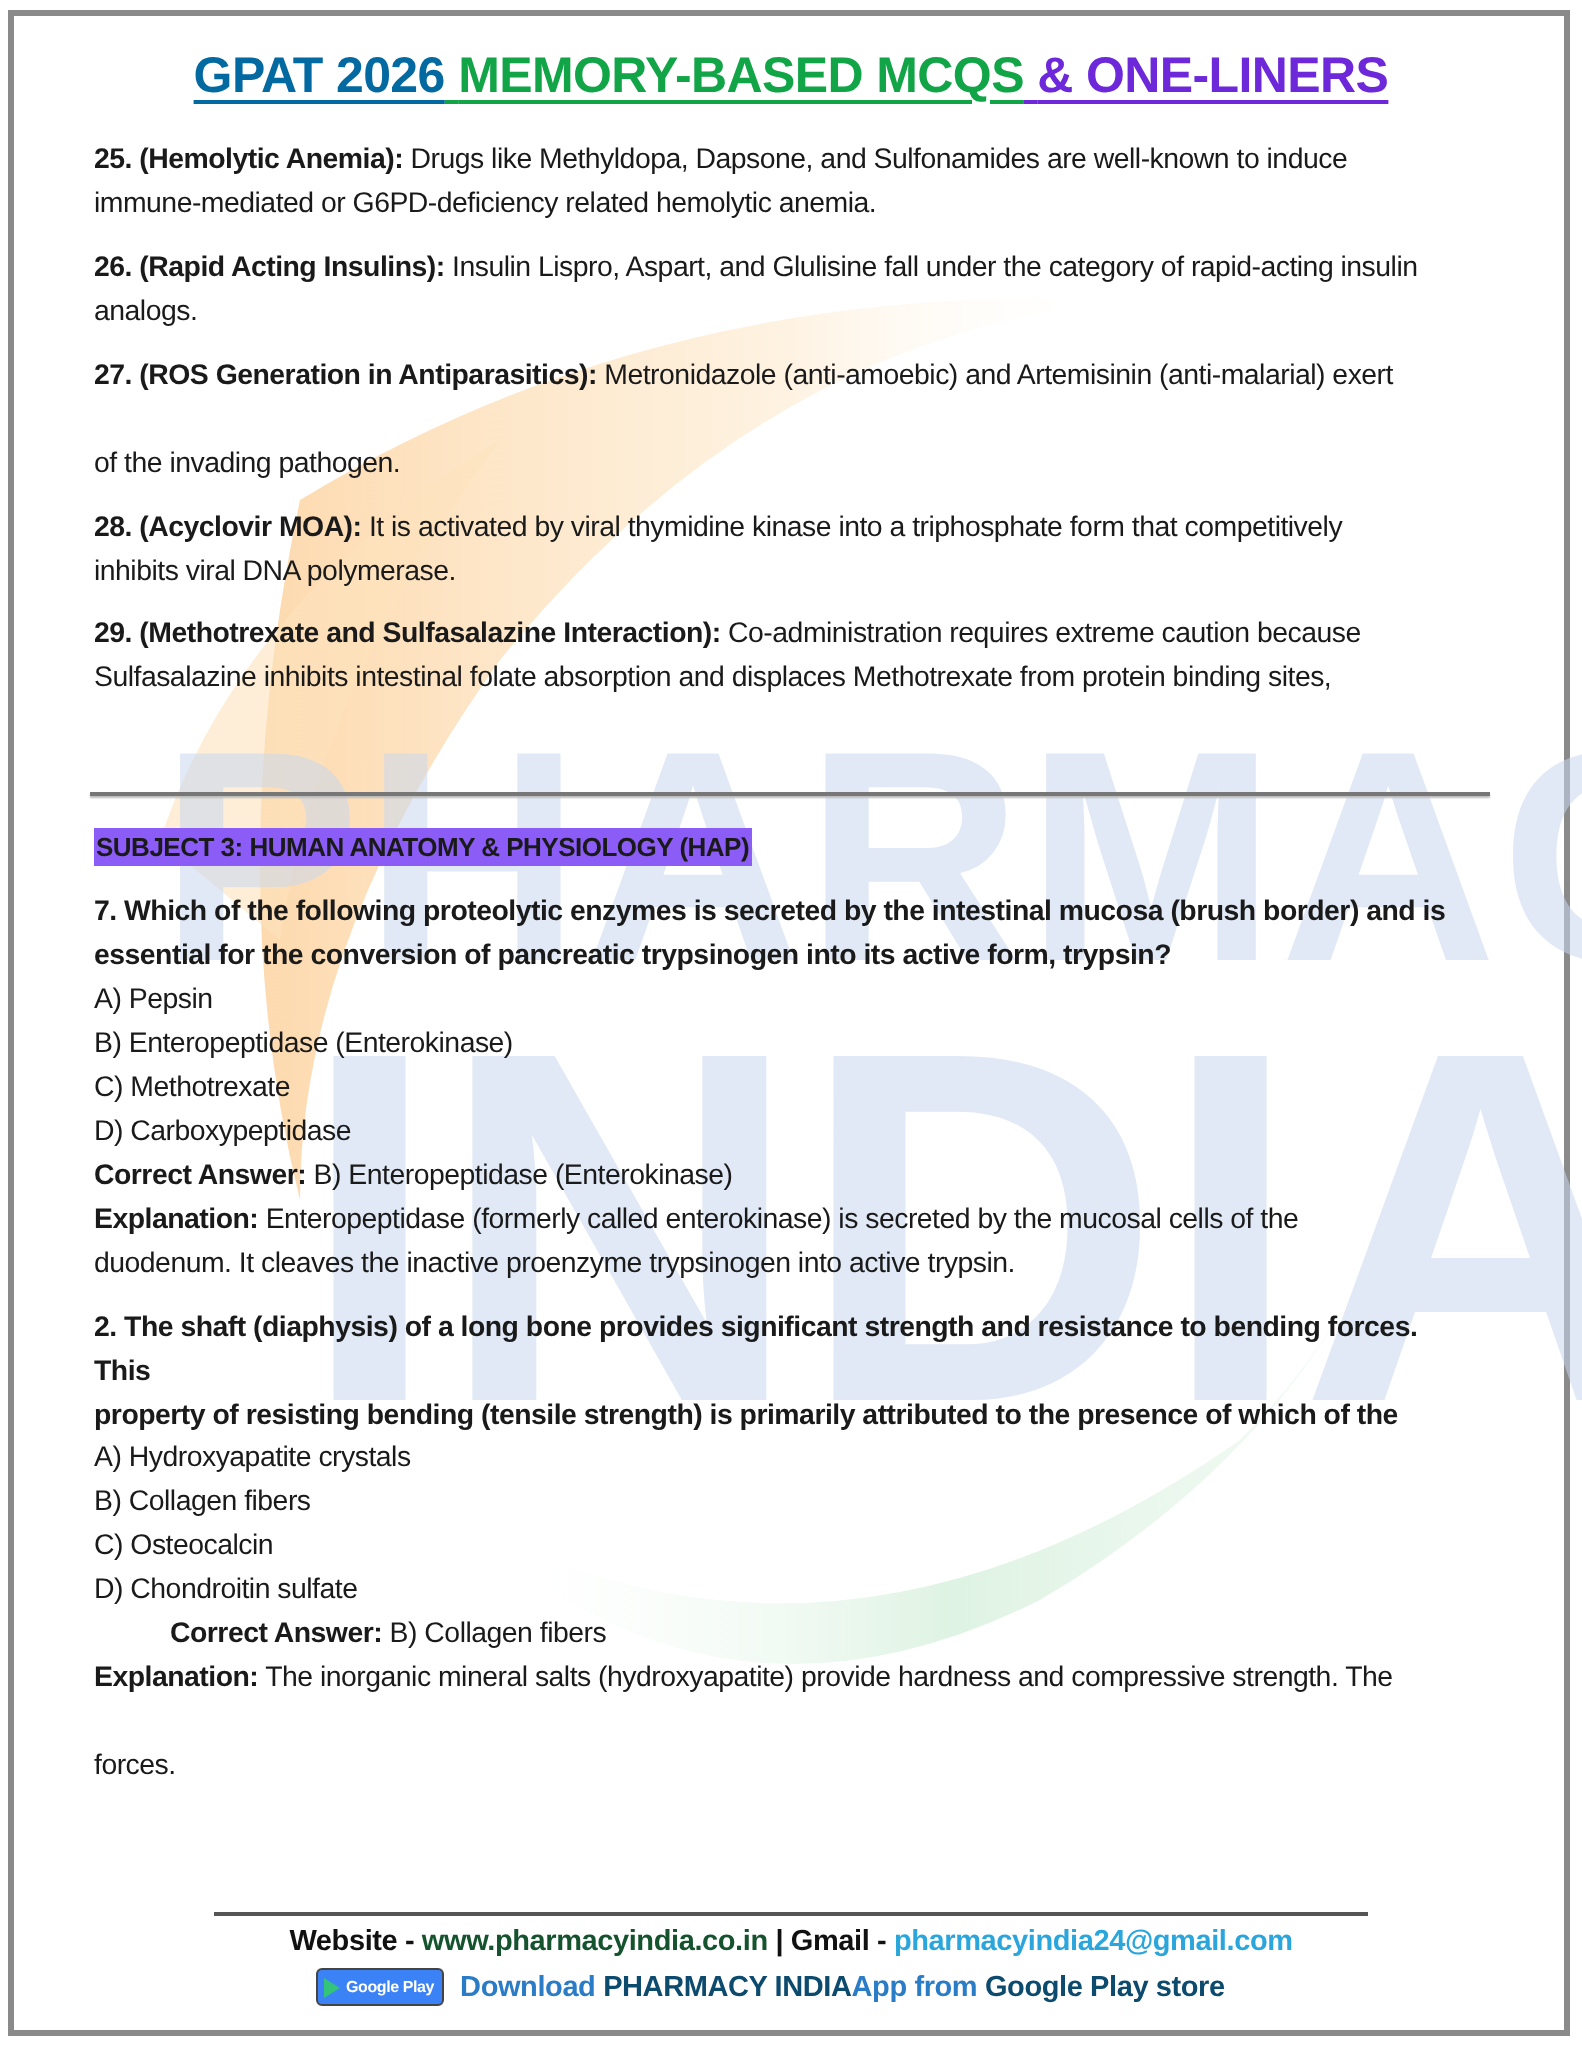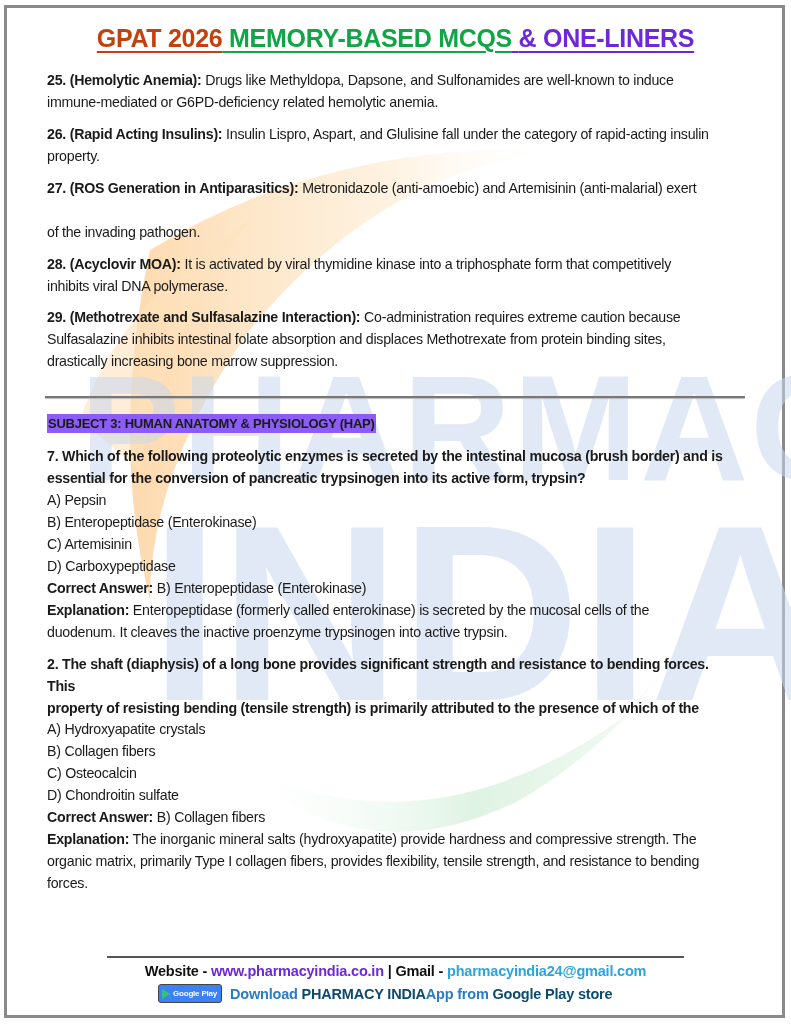--- a/index.html
+++ b/index.html
@@ -5,40 +5,40 @@
     html, body { margin: 0; padding: 0; background: #ffffff; }
     body { width: 791px; height: 1024px; position: relative; overflow: hidden;
            font-family: "Liberation Sans", "DejaVu Sans", sans-serif; color: #1a1a1a; }
     .page-border { position: absolute; left: 4px; top: 5px; width: 781px; height: 1013px;
                    border: 3px solid #8a8a8a; box-sizing: border-box; }
     .watermark { position: absolute; left: 0; top: 0; width: 791px; height: 1024px; pointer-events: none; z-index: 0; }
     .content { position: absolute; left: 47px; top: 0; width: 700px; z-index: 1; }
     .title { position: absolute; left: 0; top: 24px; width: 697px; text-align: center;
              font-size: 25px; font-weight: bold; letter-spacing: -0.3px; white-space: nowrap; }
     .title span { text-decoration: underline; text-decoration-thickness: 2px; text-underline-offset: 4px; }
-    .t-red { color: #c2410c; }
+    .t-red { color: #0369a1; }
     .t-green { color: #12a548; }
     .t-blue { color: #6d28d9; }
     .para { position: absolute; left: 0; width: 690px; font-size: 14.2px; line-height: 22px; letter-spacing: -0.25px; }
     .para b { font-weight: bold; }
     .sep { position: absolute; left: -2px; width: 700px; height: 2px; background: #777; top: 396px; box-shadow: 0 1px 1px #bbb; }
     .subject { position: absolute; left: 0; top: 414px; background: #8b5cf6; font-weight: bold;
                font-size: 13px; line-height: 19px; padding: 0 1px; letter-spacing: -0.25px; }
     .line { position: absolute; left: 0; font-size: 14.2px; line-height: 22px; letter-spacing: -0.25px; white-space: nowrap; }
     .footer-rule { position: absolute; left: 107px; top: 956px; width: 577px; height: 2px; background: #555; }
     .footer-line1 { position: absolute; left: 0; width: 791px; top: 963px; text-align: center;
                     font-size: 14.5px; font-weight: bold; letter-spacing: -0.2px; }
     .footer-line2 { position: absolute; left: 158px; top: 984px; font-size: 14.5px; font-weight: bold;
                     letter-spacing: -0.2px; display: flex; align-items: center; white-space: nowrap; }
     .gp-badge { display: inline-flex; align-items: center; background: #3b82f6; color: #fff; border-radius: 3px;
                 height: 17px; padding: 0 4px 0 3px; font-size: 8px; font-weight: bold; margin-right: 8px; border: 1px solid #444; }
     .gp-tri { width: 0; height: 0; border-top: 5px solid transparent; border-bottom: 5px solid transparent;
               border-left: 8px solid #34c37a; margin-right: 3px; }
     .c-black { color: #111; }
-    .c-red { color: #6d28d9; }
+    .c-red { color: #14532d; }
     .c-cyan { color: #2aa6dc; font-weight: bold; }
     .c-blue { color: #2a7cc6; }
     .c-yellow { color: #0c4a6e; }
   </style>
 </head>
 <body>
 
 <div class="page-border"></div>
 
 <svg class="watermark" viewBox="0 0 791 1024">
@@ -71,74 +71,73 @@
 
 <div class="content">
 
   <div class="para" style="top:69px;">
     <b>25. (Hemolytic Anemia):</b><span> Drugs like Methyldopa, Dapsone, and Sulfonamides are well-known to induce</span><br>
     <span>immune-mediated or G6PD-deficiency related hemolytic anemia.</span>
   </div>
 
   <div class="para" style="top:123px;">
     <b>26. (Rapid Acting Insulins):</b><span> Insulin Lispro, Aspart, and Glulisine fall under the category of rapid-acting insulin</span><br>
-    <span>property.</span>
+    <span>analogs.</span>
   </div>
 
   <div class="para" style="top:177px;">
     <b>27. (ROS Generation in Antiparasitics):</b><span> Metronidazole (anti-amoebic) and Artemisinin (anti-malarial) exert</span><br>
     <br>
     <span>of the invading pathogen.</span>
   </div>
 
   <div class="para" style="top:253px;">
     <b>28. (Acyclovir MOA):</b><span> It is activated by viral thymidine kinase into a triphosphate form that competitively</span><br>
     <span>inhibits viral DNA polymerase.</span>
   </div>
 
   <div class="para" style="top:306px;">
     <b>29. (Methotrexate and Sulfasalazine Interaction):</b><span> Co-administration requires extreme caution because</span><br>
     <span>Sulfasalazine inhibits intestinal folate absorption and displaces Methotrexate from protein binding sites,</span><br>
-    <span>drastically increasing bone marrow suppression.</span>
   </div>
 
   <div class="sep"></div>
 
   <div class="subject">SUBJECT 3: HUMAN ANATOMY &amp; PHYSIOLOGY (HAP)</div>
 
   <div class="para" style="top:445px; font-weight:bold;">
     <span>7. Which of the following proteolytic enzymes is secreted by the intestinal mucosa (brush border) and is</span><br>
     <span>essential for the conversion of pancreatic trypsinogen into its active form, trypsin?</span>
   </div>
   <div class="line" style="top:489px;">A) Pepsin</div>
   <div class="line" style="top:511px;">B) Enteropeptidase (Enterokinase)</div>
-  <div class="line" style="top:533px;">C) Artemisinin</div>
+  <div class="line" style="top:533px;">C) Methotrexate</div>
   <div class="line" style="top:555px;">D) Carboxypeptidase</div>
   <div class="line" style="top:577px;">
     <b>Correct Answer:</b><span> B) Enteropeptidase (Enterokinase)</span>
   </div>
   <div class="para" style="top:599px;">
     <b>Explanation:</b><span> Enteropeptidase (formerly called enterokinase) is secreted by the mucosal cells of the</span><br>
     <span>duodenum. It cleaves the inactive proenzyme trypsinogen into active trypsin.</span>
   </div>
 
   <div class="para" style="top:653px; font-weight:bold;">
     <span>2. The shaft (diaphysis) of a long bone provides significant strength and resistance to bending forces. This</span><br>
     <span>property of resisting bending (tensile strength) is primarily attributed to the presence of which of the</span><br>
   </div>
   <div class="line" style="top:718px;">A) Hydroxyapatite crystals</div>
   <div class="line" style="top:740px;">B) Collagen fibers</div>
   <div class="line" style="top:762px;">C) Osteocalcin</div>
   <div class="line" style="top:784px;">D) Chondroitin sulfate</div>
-  <div class="line" style="top:806px;">
+  <div class="line" style="top:806px;margin-left:38px;">
     <b>Correct Answer:</b><span> B) Collagen fibers</span>
   </div>
   <div class="para" style="top:828px;">
     <b>Explanation:</b><span> The inorganic mineral salts (hydroxyapatite) provide hardness and compressive strength. The</span><br>
-    <span>organic matrix, primarily Type I collagen fibers, provides flexibility, tensile strength, and resistance to bending</span><br>
+    <br>
     <span>forces.</span>
   </div>
 </div>
 
 <div class="footer-rule"></div>
 
 <div class="footer-line1">
   <span class="c-black">Website - </span><span class="c-red">www.pharmacyindia.co.in</span><span class="c-black"> | </span><span class="c-black">Gmail - </span> <span class="c-cyan">pharmacyindia24@gmail.com</span>
 </div>
 

